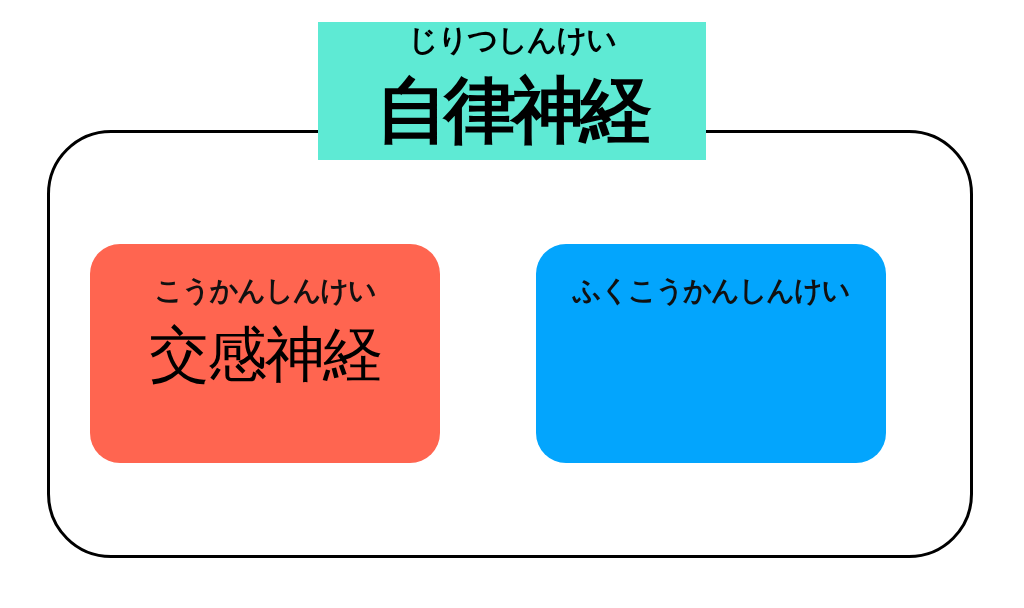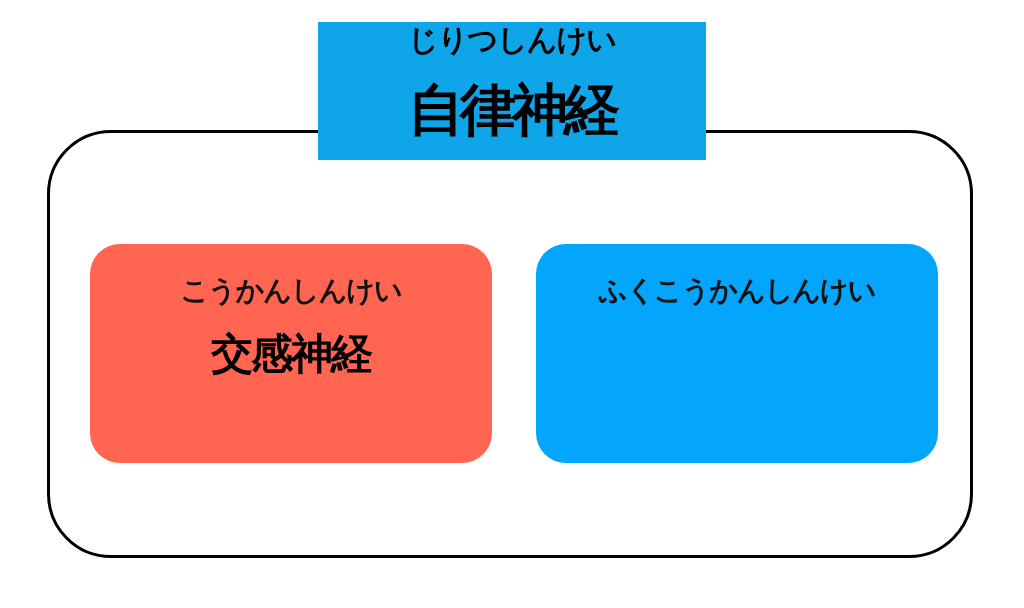--- a/index.html
+++ b/index.html
@@ -1,25 +1,25 @@
 <!DOCTYPE html>
 <html><head>
 <meta charset="utf-8">
 <style>
   html, body { margin:0; padding:0; background:#ffffff; }
   body { width:1024px; height:608px; position:relative; overflow:hidden; font-family:"DejaVu Sans", sans-serif; }
   .outer { position:absolute; left:47px; top:130px; width:920px; height:422px; border:3px solid #000; border-radius:64px; box-sizing:content-box; }
-  .title-wrap { position:absolute; left:318px; top:22px; width:388px; text-align:center; background:#0ea5e9; padding:0; }
+  .title-wrap { position:absolute; left:318px; top:22px; width:388px; text-align:center; background:#5eead4; padding:0; }
   .title-ruby { font-size:30px; font-weight:bold; color:#000; line-height:36px; letter-spacing:-1px; }
-  .title-main { font-size:56px; font-weight:bold; color:#000; line-height:100px; letter-spacing:-4px; margin-top:2px; }
-  .box { position:absolute; top:244px; width:402px; height:219px; border-radius:30px; text-align:center; }
+  .title-main { font-size:72px; font-weight:bold; color:#000; line-height:100px; letter-spacing:-4px; margin-top:2px; }
+  .box { position:absolute; top:244px; width:350px; height:219px; border-radius:30px; text-align:center; }
   .box.red { left:90px; background:#ff6550; }
   .box.blue { left:521px; background:#03a5fd;margin-left:15px; }
   .box-ruby { margin-top:30px; font-size:28px; font-weight:bold; color:#111; line-height:34px; letter-spacing:-1px; }
-  .box-main { font-size:42px; font-weight:bold; color:#000; line-height:80px; margin-top:6px; letter-spacing:-2px; }
+  .box-main { font-size:60px; font-weight:normal; color:#000; line-height:80px; margin-top:6px; letter-spacing:-2px; }
 </style>
 </head>
 <body>
 
 <div class="outer"></div>
 
 <div class="title-wrap">
   <div class="title-ruby">じりつしんけい</div>
   <div class="title-main">自律神経</div>
 </div>

